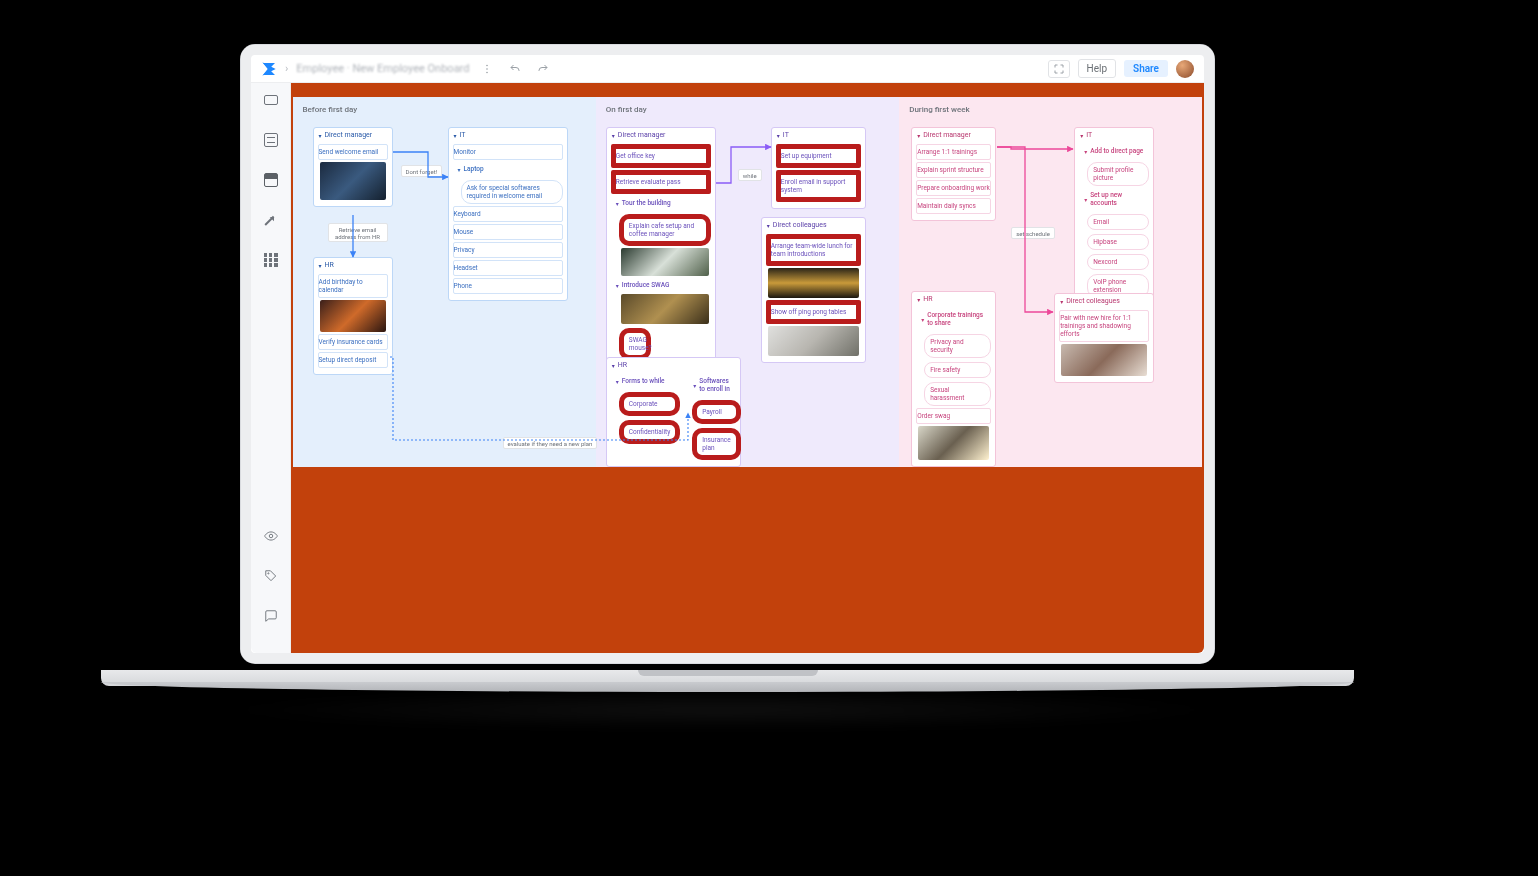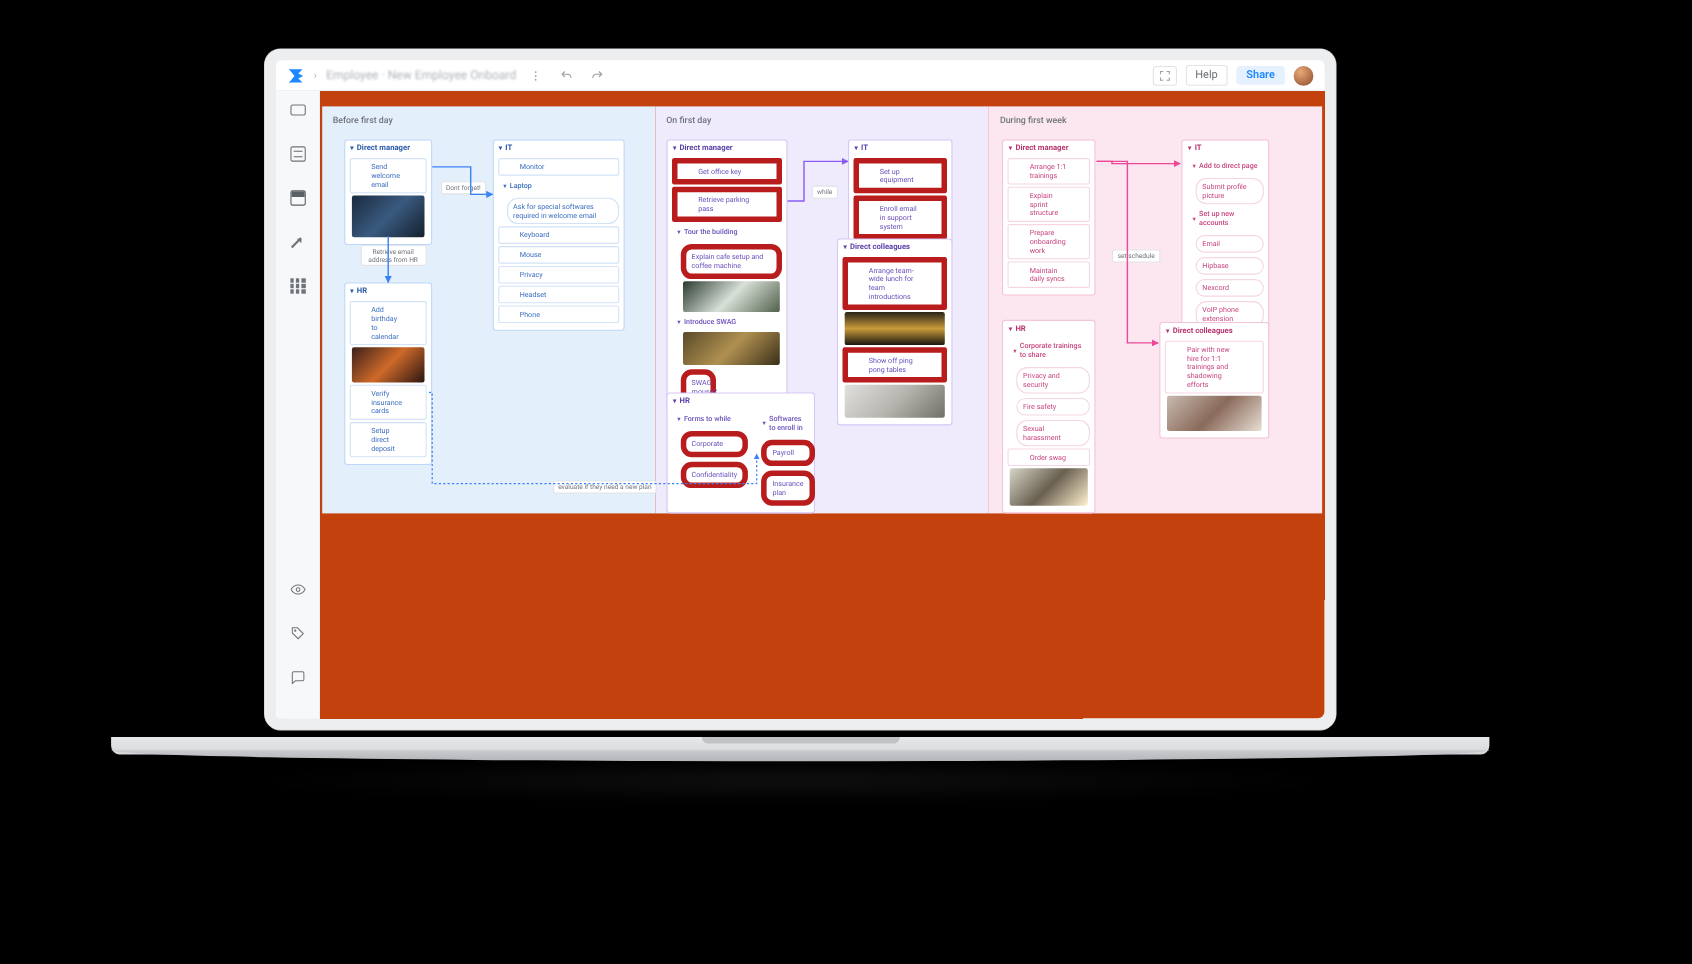--- a/index.html
+++ b/index.html
@@ -35,23 +35,23 @@
   .columns{display:flex;position:absolute;left:0;top:0;width:100%;height:370px;border-radius:6px;overflow:visible}
 
   
   .col{flex:1;position:relative;padding:0}
   .col-header{position:absolute;top:8px;left:10px;font-size:8px;color:#6e737a;font-weight:500}
   .col-blue{background:#e4effc}
   .col-purple{background:#efeafc}
   .col-pink{background:#fce7f0}
 
   .card{position:absolute;background:#fff;border-radius:3px;font-size:7px;overflow:visible}
-  .card-title{display:flex;align-items:center;gap:3px;padding:3px 5px;font-weight:700}
+  .card-title{display:flex;align-items:center;gap:3px;padding:3px 5px;font-weight:400}
   .caret{font-size:6px}
-  .card-item{margin:2px 4px;padding:3px 19px;border-radius:2px;font-size:6.5px;white-space:normal}
+  .card-item{margin:2px 4px;padding:3px 0;border-radius:2px;font-size:6.5px;white-space:normal}
   .card-subitem{margin:4px 4px 2px 12px;padding:3px 5px;border-radius:10px;font-size:6.5px}
   .card-subhead{display:flex;align-items:center;gap:3px;margin:2px 4px;padding:3px 5px;font-size:6.5px;font-weight:500}
   .img-placeholder{margin:2px 6px;border-radius:2px}
   .card .pad-bottom{height:4px}
 
   .blue-card{border:1px solid #bcd7f7}
   .blue-card .card-title{color:#2a5aa8}
   .blue-card .card-item,.blue-card .card-subitem{border:1px solid #d2e3f8;color:#3b6fc0}
   .blue-card .card-subhead{color:#3b6fc0}
 
@@ -230,26 +230,26 @@
 
             <div class="col col-purple">
               <div class="col-header">On first day</div>
 
               <div class="card purple-card" style="left:10px;top:30px;width:110px">
                 <div class="card-title">
                     <span class="caret">▾</span>
                     <span>Direct manager</span>
                   </div>
                 <div class="card-item">Get office key</div>
-                <div class="card-item">Retrieve parking pass</div>
+                <div class="card-item">Retrieve evaluate pass</div>
                 <div class="card-subhead">
                     <span class="caret">▾</span>
                     <span>Tour the building</span>
                   </div>
-                <div class="card-subitem">Explain cafe setup and coffee machine</div>
+                <div class="card-subitem">Explain cafe setup and coffee manager</div>
                 <div class="img-placeholder" style="margin-left:14px;height:28px;background:linear-gradient(135deg,#2a3a2f,#d8e0d8,#50604a)"></div>
                 <div class="card-subhead">
                     <span class="caret">▾</span>
                     <span>Introduce SWAG</span>
                   </div>
                 <div class="img-placeholder" style="margin-left:14px;height:30px;background:linear-gradient(135deg,#5a4a2a,#b09050,#3a2f1a)"></div>
                 <div class="card-subitem" style="width:32px">SWAG mouse?</div>
                 <div class="pad-bottom"></div>
               </div>
 

